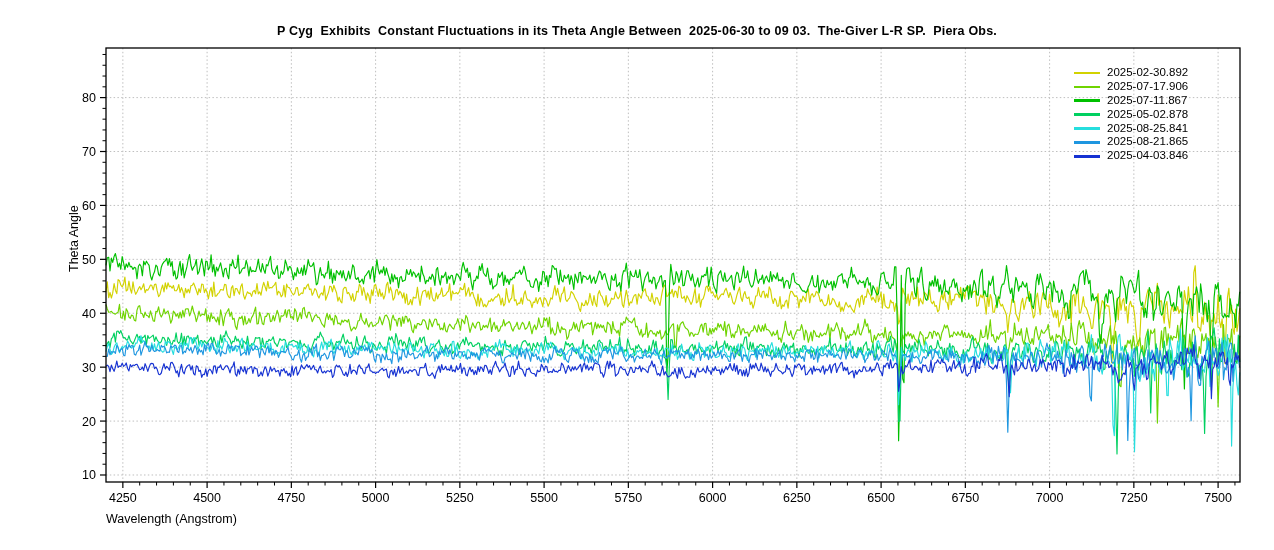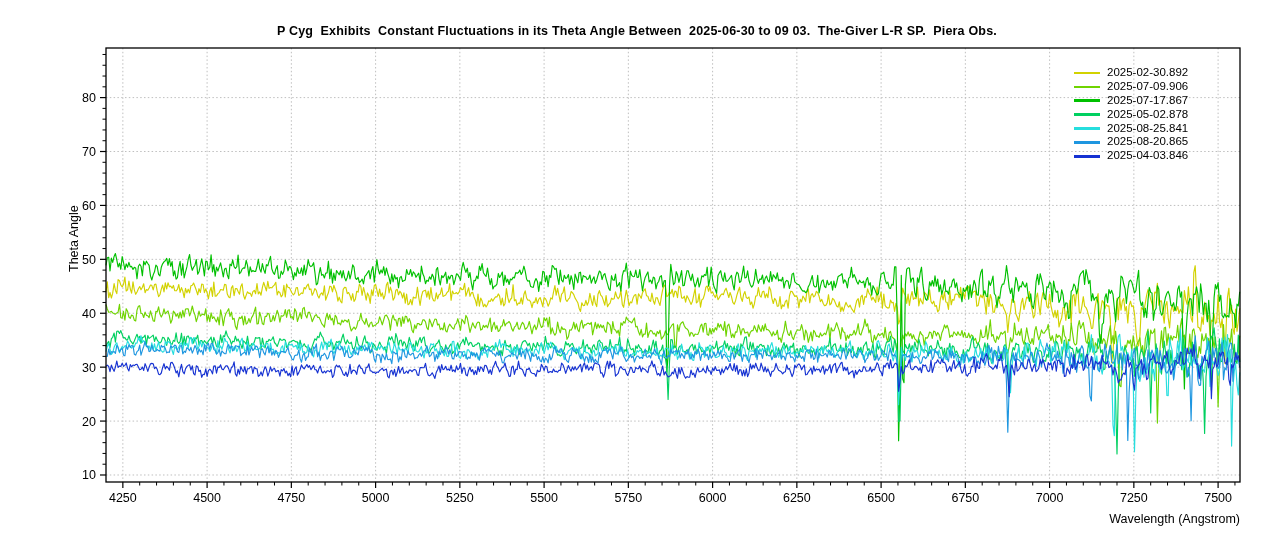--- a/index.html
+++ b/index.html
@@ -2,21 +2,21 @@
 <html><head>
 <meta charset="utf-8">
 <style>
   html,body{margin:0;padding:0;background:#ffffff;}
   .fig{position:relative;width:1274px;height:550px;background:#ffffff;
        font-family:"Liberation Sans", sans-serif;overflow:hidden;}
   .chart-title{position:absolute;left:0;top:24px;width:1274px;text-align:center;
        font-size:12.5px;font-weight:bold;color:#000;white-space:pre;letter-spacing:.2px;}
   .y-title{position:absolute;left:41px;top:265px;transform:rotate(-90deg) translateX(50%);
        transform-origin:center;font-size:12.5px;color:#000;white-space:nowrap;}
-  .x-title{position:absolute;left:106px;top:512px;width:1134px;text-align:right;
+  .x-title{position:absolute;left:106px;top:512px;width:1134px;text-align:left;
        font-size:12.5px;color:#000;}
   svg{position:absolute;left:0;top:0;}
   .legend{position:absolute;left:1074px;top:66px;}
   .lrow{display:flex;align-items:center;height:13.9px;}
   .lline{display:inline-block;width:26px;height:2.6px;margin-right:7px;flex:0 0 26px;}
   .llabel{font-size:11.5px;color:#000;white-space:nowrap;line-height:13.9px;}
 </style>
 </head>
 <body>
 
@@ -185,36 +185,36 @@
     </svg>
   <div class="y-title">Theta Angle</div>
   <div class="x-title">Wavelength (Angstrom)</div>
   <div class="legend" id="legend">
       <div class="lrow">
         <span class="lline" style="background: rgb(210, 210, 0);"></span>
         <span class="llabel">2025-02-30.892</span>
       </div>
       <div class="lrow">
         <span class="lline" style="background: rgb(111, 212, 0);"></span>
-        <span class="llabel">2025-07-09.906</span>
+        <span class="llabel">2025-07-17.906</span>
       </div>
       <div class="lrow">
         <span class="lline" style="background: rgb(0, 192, 0);"></span>
-        <span class="llabel">2025-07-17.867</span>
+        <span class="llabel">2025-07-11.867</span>
       </div>
       <div class="lrow">
         <span class="lline" style="background: rgb(0, 208, 96);"></span>
         <span class="llabel">2025-05-02.878</span>
       </div>
       <div class="lrow">
         <span class="lline" style="background: rgb(38, 222, 222);"></span>
         <span class="llabel">2025-08-25.841</span>
       </div>
       <div class="lrow">
         <span class="lline" style="background: rgb(30, 150, 224);"></span>
-        <span class="llabel">2025-08-20.865</span>
+        <span class="llabel">2025-08-21.865</span>
       </div>
       <div class="lrow">
         <span class="lline" style="background: rgb(22, 50, 210);"></span>
         <span class="llabel">2025-04-03.846</span>
       </div>
     </div>
 </div>
 
 </body></html>

